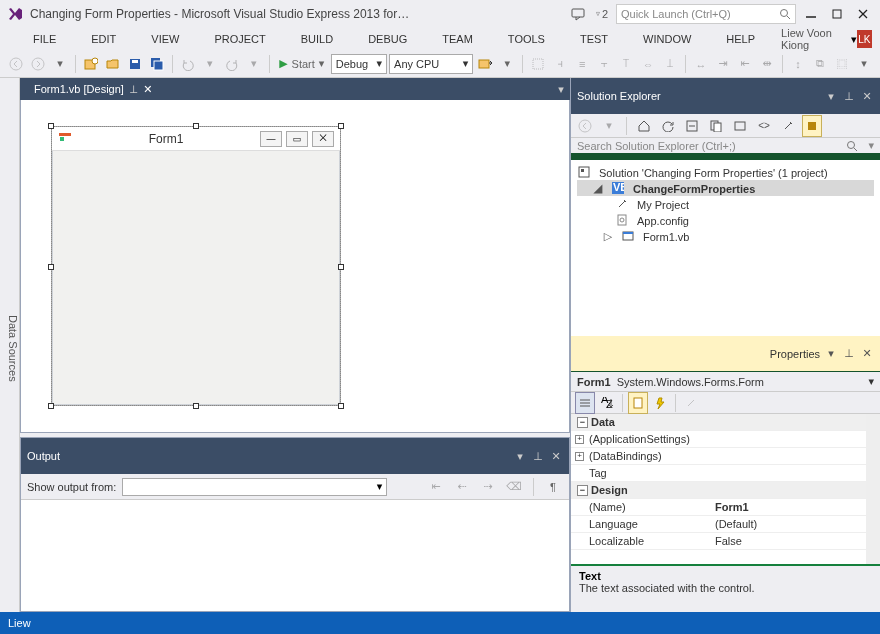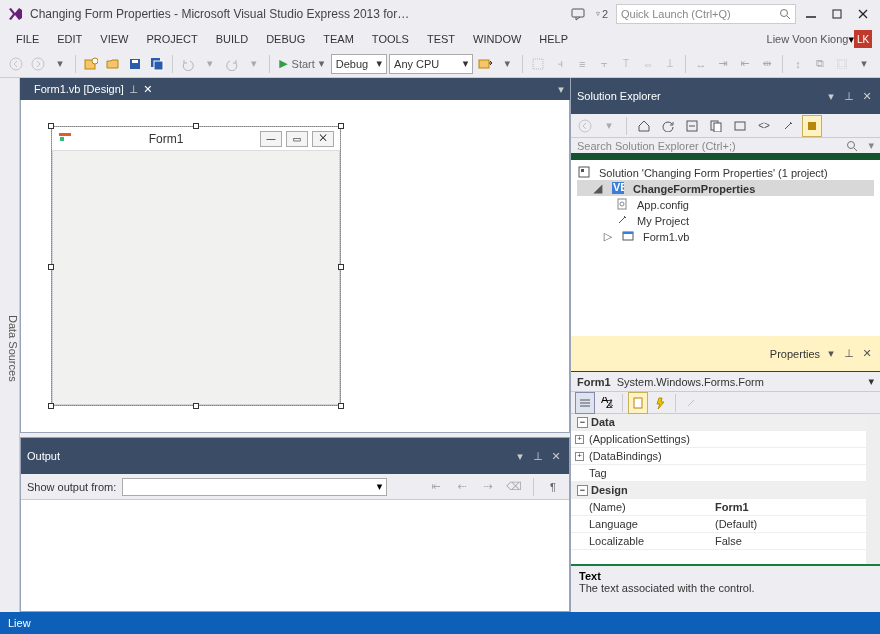--- a/index.html
+++ b/index.html
@@ -14,21 +14,21 @@
 .notif { display:flex;align-items:center;gap:2px;padding:0 4px;}
 .quicklaunch { width: 180px; height: 20px; border: 1px solid #ccc; background:#fff; display:flex; align-items:center; padding:0 4px; position:relative; color:#888;}
 .quicklaunch .icon { position:absolute; right:4px; }
 .winbtn { width: 22px; height: 20px; display:flex;align-items:center;justify-content:center; color:#333; }
 .user-area { display:flex; align-items:center; gap:0; margin-left:16px; }
 .user-badge { background:#c0392b; color:#fff; width:18px; height:18px; display:flex; align-items:center; justify-content:center; font-size:10px;}
 .user-name { color:#555; }
 
 
 .menubar { height: 22px; display:flex; align-items:center; padding:0 8px; gap:2px; }
-.menuitem { padding:2px 8px; color:#333; }
+.menuitem { padding:2px 8px; color:#333;margin-left:17px; }
 .menubar-right { margin-left:auto; display:flex; align-items:center; gap:6px;}
 
 
 .toolbar { height: 28px; display:flex; align-items:center; padding:0 6px; gap:2px; border-bottom:1px solid #ccc;}
 .tbtn { min-width:20px; height:22px; display:flex; align-items:center; justify-content:center; color:#666; padding:0 2px;}
 .tbtn.disabled { opacity:.5;}
 .tsep { width:1px; height:18px; background:#ccc; margin:0 3px;}
 .start-btn { display:flex; align-items:center; gap:4px; padding:0 6px;}
 .start-btn .play { color:#2f9e44; }
 .dd { height:20px; border:1px solid #aaa; background:#fff; display:flex; align-items:center; padding:0 4px; position:relative; color:#333;}
@@ -435,33 +435,33 @@
               <svg width="12" height="12">
                 <rect width="12" height="12" fill="#3b7dd8"></rect>
                 <text x="1" y="9" font-size="7" fill="#fff">VB</text>
               </svg>
             </span>
           <span>ChangeFormProperties</span>
         </div>
         <div class="tree-row indent-2">
           <span class="ticon">
               <svg width="12" height="12">
+                <path d="M3 9 L9 3 M8 2 L10 4" stroke="#555" fill="none"></path>
+              </svg>
+            </span>
+          <span>My Project</span>
+        </div>
+        <div class="tree-row indent-2">
+          <span class="ticon">
+              <svg width="12" height="12">
                 <rect x="2" y="1" width="8" height="10" fill="#fff" stroke="#888"></rect>
                 <circle cx="6" cy="6" r="2" fill="none" stroke="#888"></circle>
               </svg>
             </span>
           <span>App.config</span>
-        </div>
-        <div class="tree-row indent-2">
-          <span class="ticon">
-              <svg width="12" height="12">
-                <path d="M3 9 L9 3 M8 2 L10 4" stroke="#555" fill="none"></path>
-              </svg>
-            </span>
-          <span>My Project</span>
         </div>
         <div class="tree-row indent-2" style="padding-left:26px">
           <span class="twisty">▷</span>
           <span class="ticon">
               <svg width="12" height="12">
                 <rect x="1" y="2" width="10" height="8" fill="#fff" stroke="#555"></rect>
                 <rect x="1" y="2" width="10" height="2" fill="#3b7dd8"></rect>
               </svg>
             </span>
           <span>Form1.vb</span>

